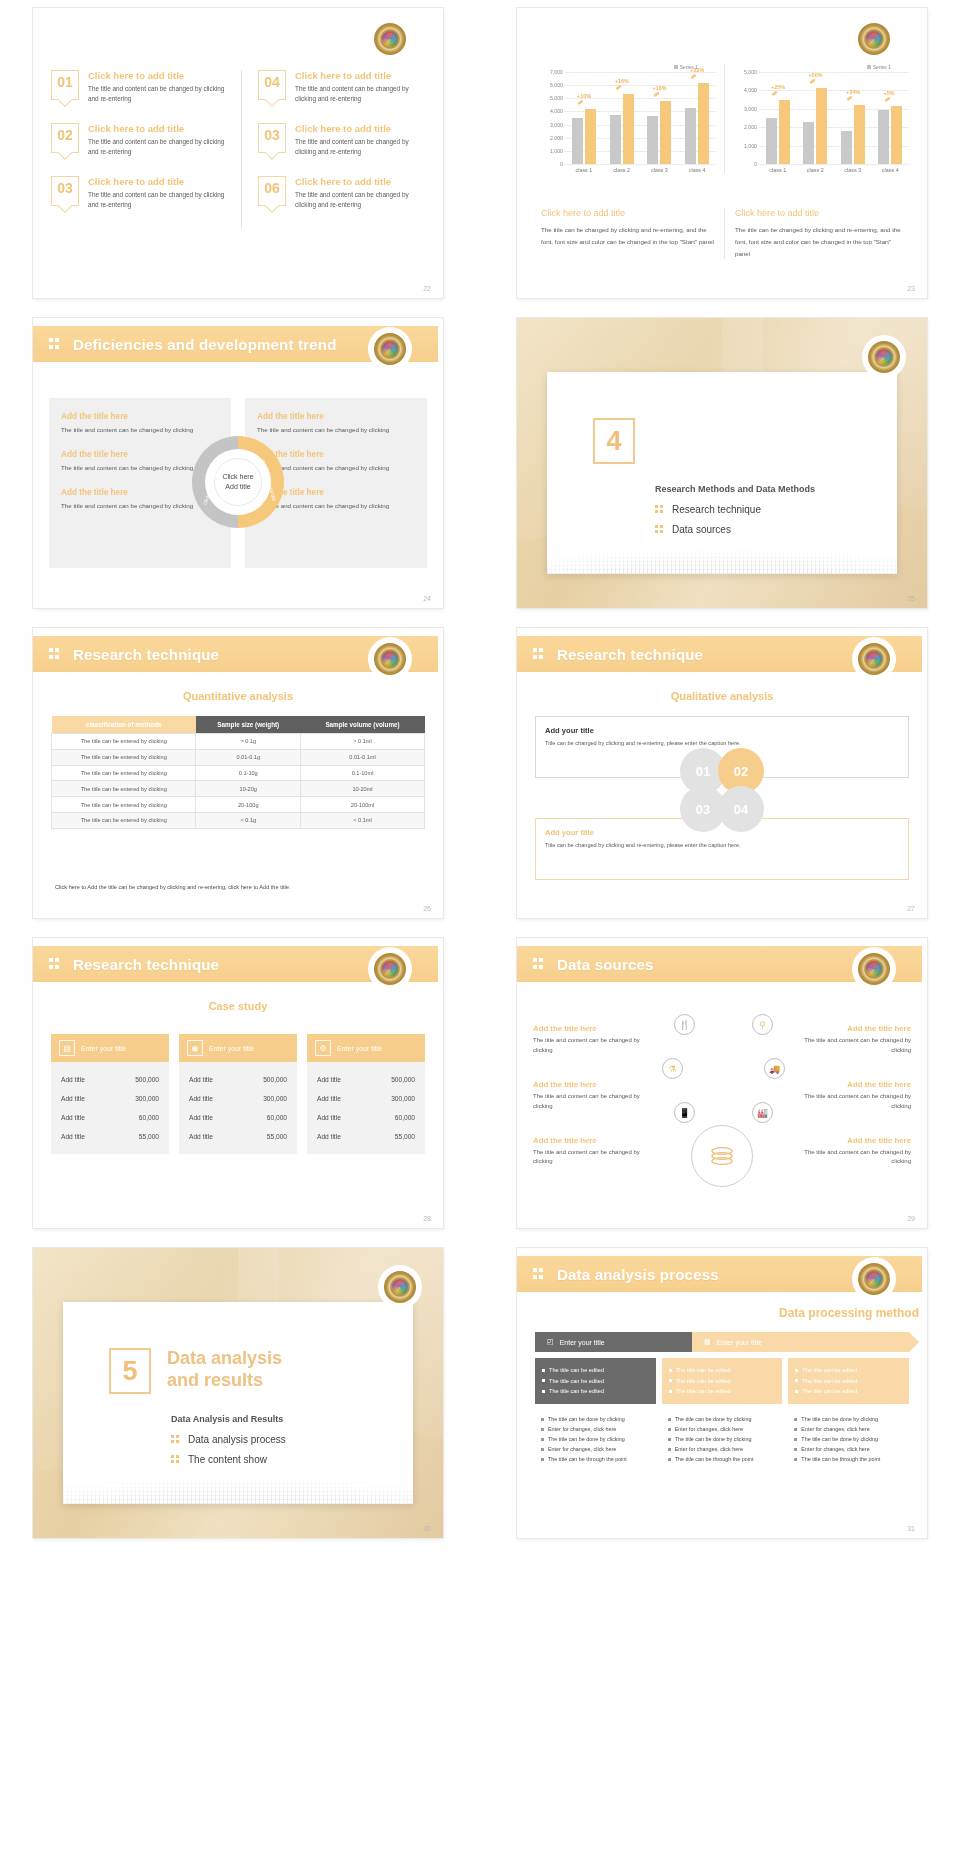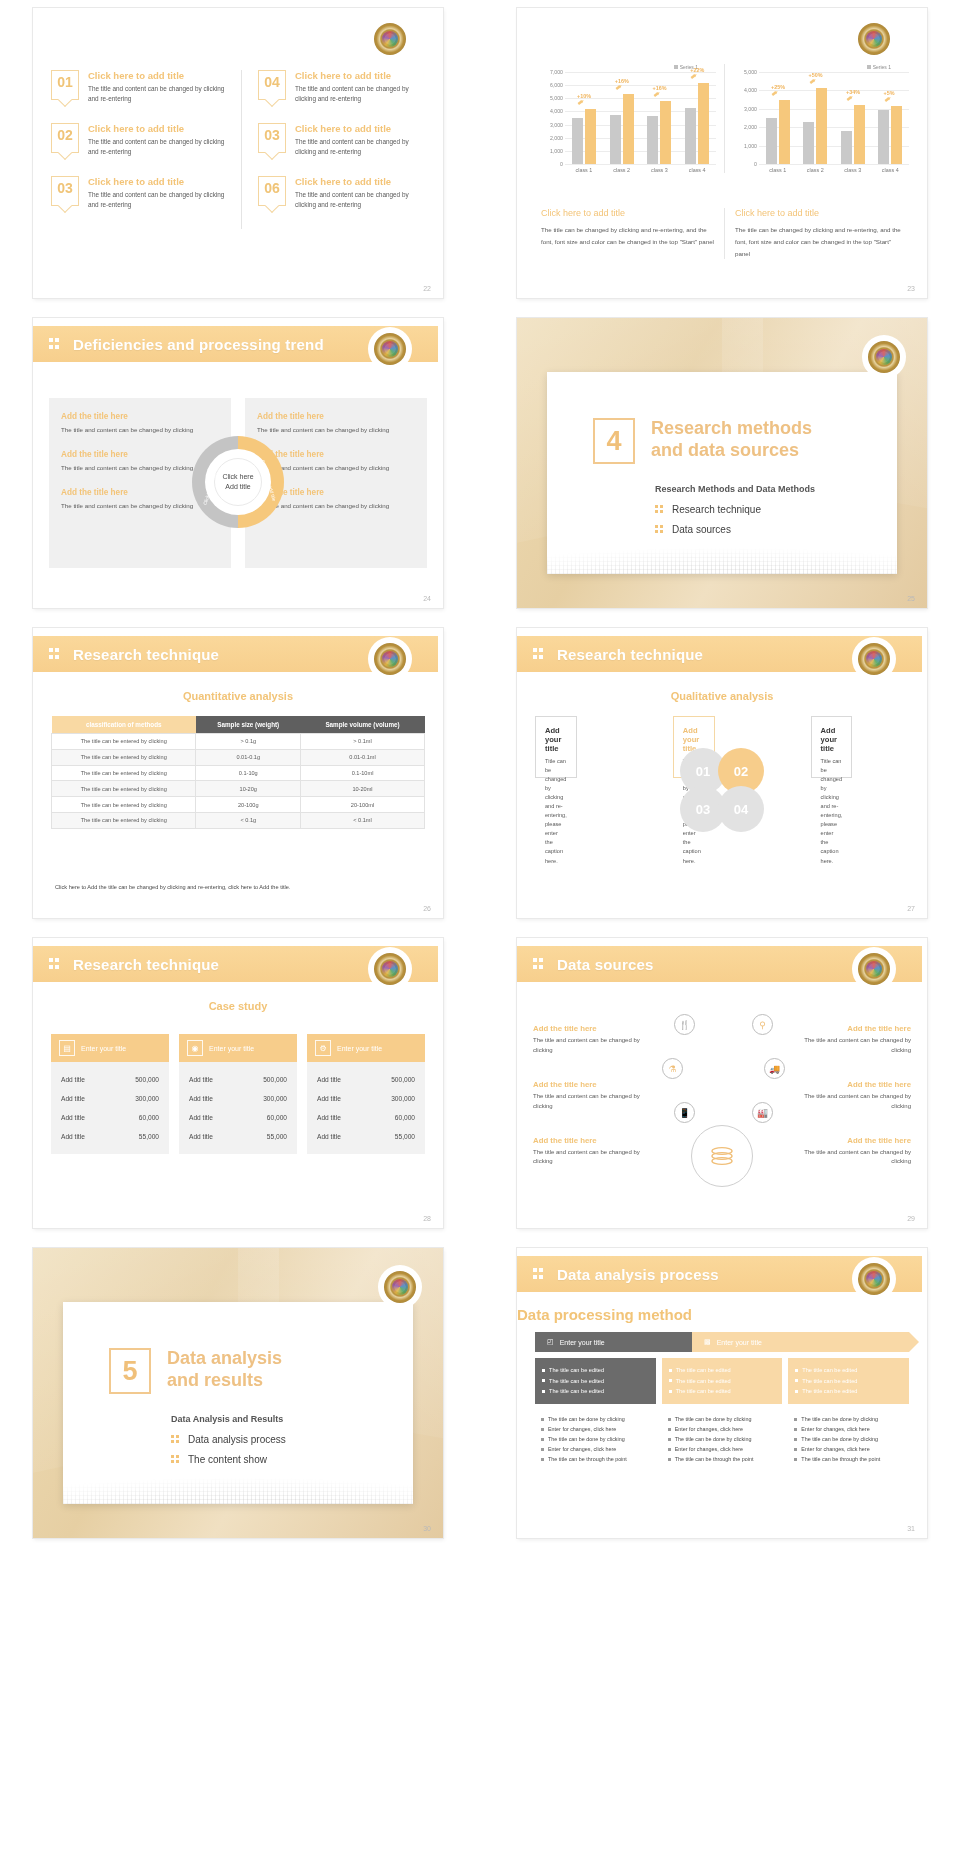--- a/index.html
+++ b/index.html
@@ -95,21 +95,21 @@
   .subttl{ position:absolute; top:62px; left:0; right:0; text-align:center; font-size:11px; color:#f2c478; font-weight:bold;}
   table.qt{ position:absolute; top:88px; left:18px; right:18px; border-collapse:collapse; width:374px;}
   table.qt th{ font-size:6.3px; padding:5px 2px; font-weight:bold;}
   table.qt th.c1{ background:#f9d9a3; color:#fff;}
   table.qt th.cd{ background:#5f5f5f; color:#fff;}
   table.qt td{ font-size:5.6px; color:#5c5c5c; text-align:center; padding:4.4px 2px; border:1px solid #e2e2e2; background:#fff;}
   table.qt tr:nth-child(even) td{ background:#f7f7f7;}
   .s5note{ position:absolute; bottom:28px; left:22px; right:18px; font-size:5.6px; color:#4a4a4a;}
 
   
-  .s6grid{ position:absolute; top:88px; left:18px; right:18px; display:grid; grid-template-columns:1fr 1fr 1fr 1fr; gap:40px 96px;}
+  .s6grid{ position:absolute; top:88px; left:18px; right:18px; display:grid; grid-template-columns:1fr; gap:40px 96px;}
   .s6box{ border:1px solid #d9d9d9; padding:9px 9px; height:62px;}
   .s6box.y{ border-color:#f5d8a5;}
   .s6t{ font-size:7.6px; font-weight:bold; color:#3a3a3a; margin-bottom:4px;}
   .s6t.y{ color:#f0c177;}
   .s6b{ font-size:5.6px; color:#5a5a5a; line-height:1.62;}
   .circles{ position:absolute; left:50%; top:120px; transform:translateX(-50%); width:84px; height:84px;}
   .circ{ position:absolute; width:46px;height:46px;border-radius:50%; display:flex;align-items:center;justify-content:center; font-size:13px; font-weight:bold; color:#fff;}
   .circ.g{ background:#e2e2e2; color:#fff;}
   .circ.y{ background:#f7cd8b; color:#fff;}
   .c01{ left:0;  top:0;}
@@ -128,21 +128,21 @@
   
   .dsL{ position:absolute; top:86px; left:16px; width:125px;}
   .dsR{ position:absolute; top:86px; right:16px; width:125px; text-align:right;}
   .dsItem{ margin-bottom:24px;}
   .dsT{ font-size:7.8px; color:#f2c478; font-weight:bold; margin-bottom:3px;}
   .dsB{ font-size:6px; color:#5a5a5a; line-height:1.65;}
   .hub{ position:absolute; left:50%; top:132px; transform:translate(-50%,-50%); width:62px;height:62px;border-radius:50%; border:1px solid #cfcfcf; display:flex;align-items:center;justify-content:center;}
   .node{ position:absolute; width:21px;height:21px;border-radius:50%; border:1px solid #bdbdbd; background:#fff; display:flex;align-items:center;justify-content:center; font-size:9px; color:#f0bf79;}
 
   
-  .pm{ position:absolute; top:58px; left:0; right:0; text-align:left; font-size:15px; color:#f2c478; font-weight:bold;}
+  .pm{ position:absolute; top:58px; left:0; right:8px; text-align:right; font-size:12px; color:#f2c478; font-weight:bold;}
   .tabs{ position:absolute; top:84px; left:18px; right:18px; display:flex;}
   .tab{ height:20px; display:flex; align-items:center; gap:6px; padding:0 12px; font-size:7px; color:#fff; position:relative;}
   .tab.dark{ background:#6b6b6b; }
   .tab.light{ background:#f9d9a7; color:#fff;}
   .tab::after{ content:""; position:absolute; right:-10px; top:0; border-left:10px solid transparent; border-top:10px solid transparent; border-bottom:10px solid transparent;}
   .tab.dark::after{ border-left-color:#6b6b6b;}
   .tab.light::after{ border-left-color:#f9d9a7;}
   .blocks{ position:absolute; top:110px; left:18px; right:18px; display:flex; gap:6px;}
   .blk{ flex:1;}
   .blkhead{ padding:7px 7px;}
@@ -341,21 +341,21 @@
       <div class="pnum">23</div>
     </div>
     <div class="slide">
       <div class="band">
     <span class="dots">
           <i></i>
           <i></i>
           <i></i>
           <i></i>
         </span>
-    <h2>Deficiencies and processing trend</h2>
+    <h2>Deficiencies and development trend</h2>
       </div>
     <div class="seal">
         <div class="ring"></div>
       </div>
     <div class="s3row">
       <div class="s3panel">
           <div>
     <div class="s3t">Add the title here</div>
     <div class="s3b">The title and content can be changed by clicking</div>
           </div>
@@ -394,21 +394,20 @@
       <div class="ringlabel" style="right:-6px; top:42px; transform:rotate(74deg);">Click here to add title</div>
     </div>
       <div class="pnum">24</div>
     </div>
     <div class="slide">
       <div class="sec"></div>
     <div class="card">
       <div class="wave"></div>
       <div class="secmain">
         <div class="secnum">4</div>
-        <div class="sech1">Research methods<br>and data sources</div>
       </div>
       <div class="sech2">Research Methods and Data Methods</div>
       <div class="seclist">
         <div>
           <span class="sq">
               <i></i>
               <i></i>
               <i></i>
               <i></i>
             </span>

